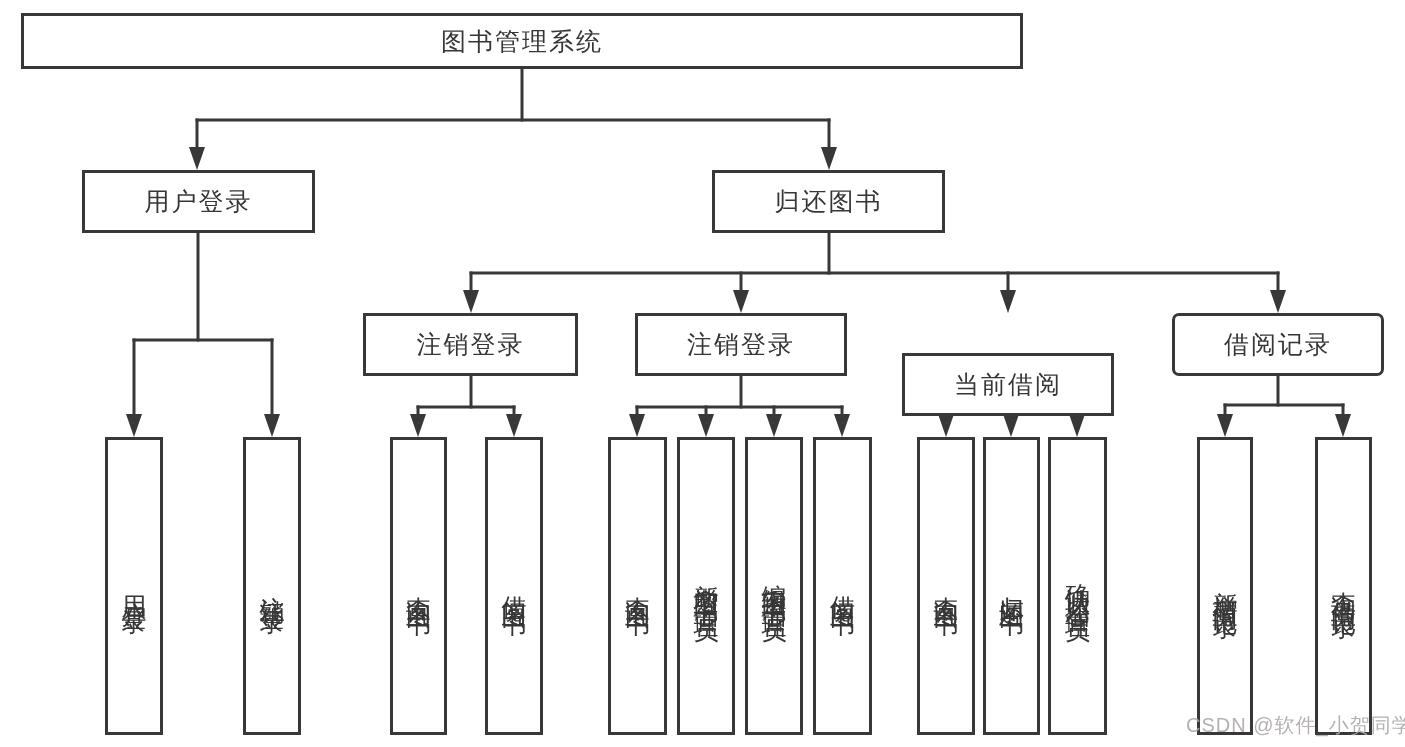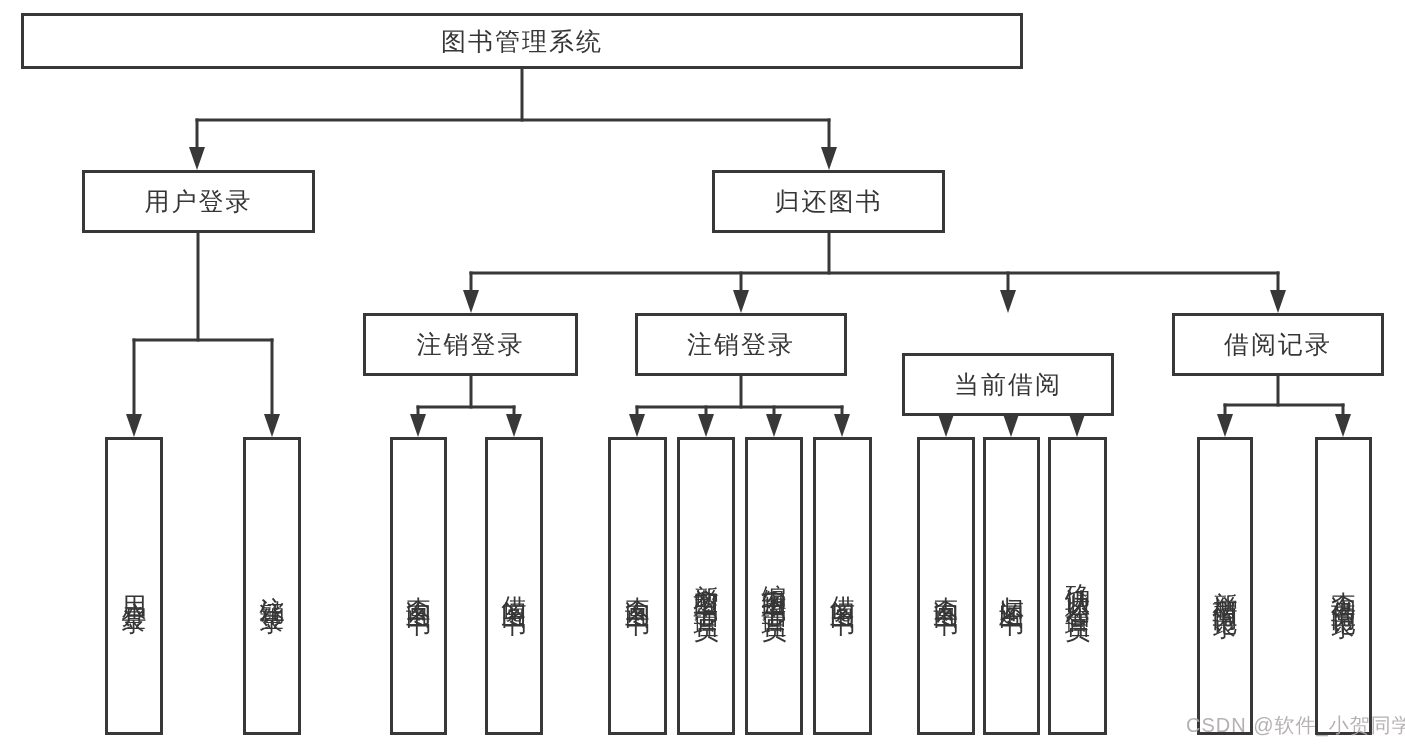--- a/index.html
+++ b/index.html
@@ -134,21 +134,21 @@
   </svg>
 
   <div class="box" style="left:21px; top:13px; width:1002px; height:56px;">图书管理系统</div>
 
   <div class="box" style="left:82px; top:170px; width:233px; height:63px;">用户登录</div>
   <div class="box" style="left:712px; top:170px; width:233px; height:63px;">归还图书</div>
 
   <div class="box" style="left:363px; top:313px; width:215px; height:63px;">注销登录</div>
   <div class="box" style="left:635px; top:313px; width:212px; height:63px;">注销登录</div>
   <div class="box" style="left:902px; top:313px; width:212px; height:63px;margin-top:40px;">当前借阅</div>
-  <div class="box" style="left:1172px; top:313px; width:212px; height:63px;">借阅记录</div>
+  <div class="box" style="left:1172px; top:313px; width:212px; height:63px;border-radius:7px;">借阅记录</div>
 
   <div class="vbox" style="left:105px; width:58px;">
     <span class="vtext">用户登录</span>
   </div>
   <div class="vbox" style="left:243px; width:58px;">
     <span class="vtext">注销登录</span>
   </div>
 
   <div class="vbox" style="left:390px; width:57px;">
     <span class="vtext">查询图书</span>

